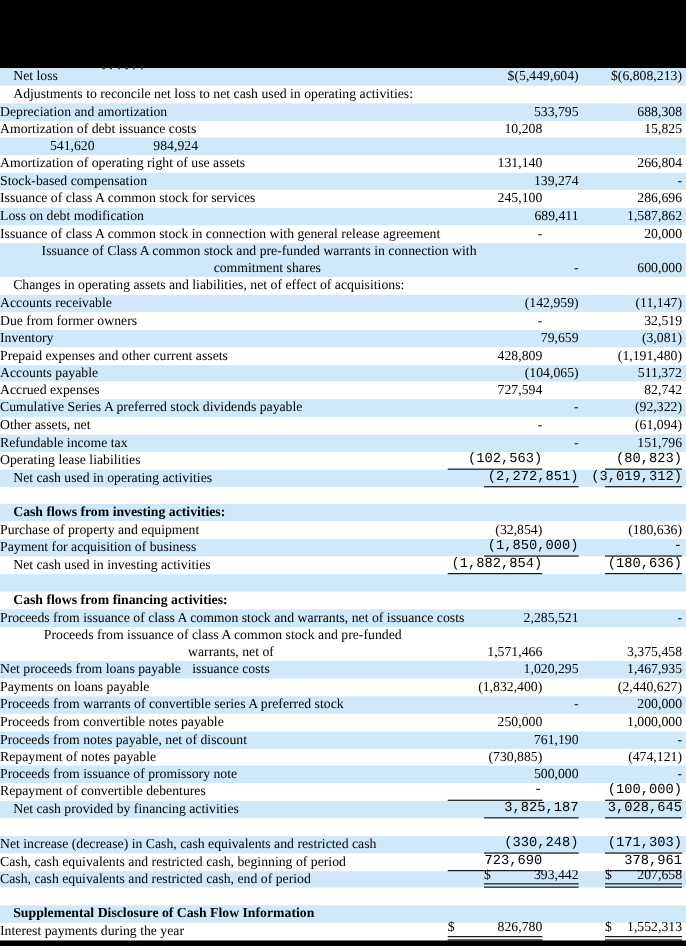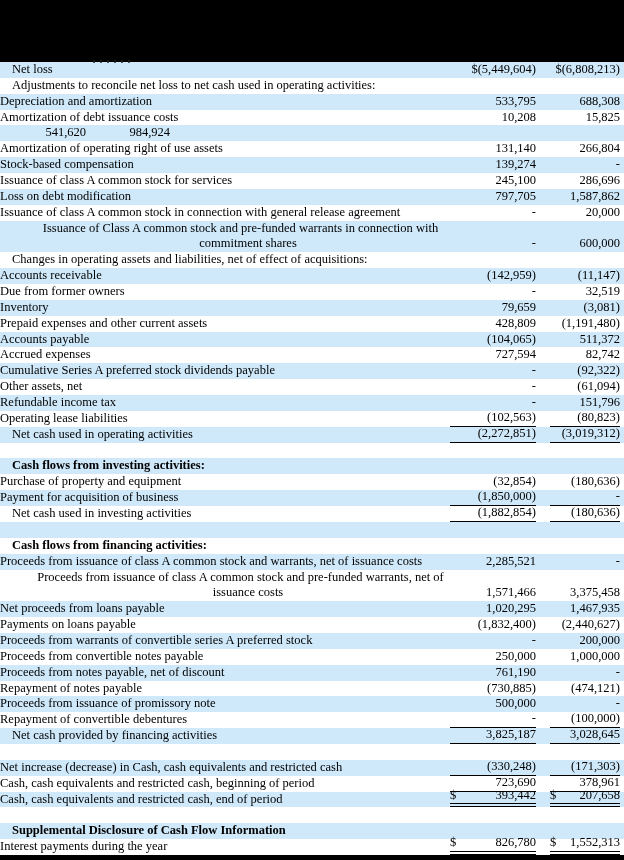--- a/index.html
+++ b/index.html
@@ -16,34 +16,34 @@
   .band-bottom { flex: 1 1 auto; min-height: 5px; background: #000; }
   .clip-marks {
     position: absolute; top: 60px; left: 93px; width: 40px; height: 3px;
     background: repeating-linear-gradient(90deg, #222 0 2px, transparent 2px 7px);
     opacity: .75;
   }
   .table { flex: 0 0 auto; }
   .row { display: flex; height: var(--rh); line-height: var(--rh); }
   .row.two { height: calc(var(--rh) * 2); }
   .row.stripe { background: var(--stripe); }
-  .row.plain { background: #fff; }
+  .row.plain { background: #fff; gap: 33px; }
   .label { flex: 1 1 auto; min-width: 0; white-space: nowrap; overflow: visible; }
   .label.ind0 { padding-left: 12px; }
   .label.ind1 { }
   .label.hang { padding-left: 46px; text-indent: -15px; white-space: normal; text-align: center; }
   .label.bold { font-weight: bold; }
   .val {
     flex: 0 0 auto; display: flex; align-items: flex-end; justify-content: flex-end;
     height: 100%;
   }
   .val.c1 { width: 86px; text-align: right; }
-  .val.c2 { width: 70px; margin-left: 14px; margin-right: 4px; }
+  .val.c2 { width: 70px; margin-left: 24px; margin-right: 4px; }
   .val.split { justify-content: space-between; }
-  .rule-single { border-bottom: 1.5px solid #000; }
+  .rule-single { border-bottom: 1.5px solid #000; font-family: Liberation Mono, monospace; }
   .rule-double { border-bottom: 4px double #000; }
 </style>
 </head>
 <body>
 
 <div class="band-top"></div>
 <div class="clip-marks"></div>
 <div class="table">
     <div class="row stripe">
       <div class="label ind0">Net loss</div>
@@ -79,21 +79,21 @@
       <div class="val c1">139,274</div>
       <div class="val c2">-</div>
     </div>
     <div class="row plain">
       <div class="label ind1">Issuance of class A common stock for services</div>
       <div class="val c1">245,100</div>
       <div class="val c2">286,696</div>
     </div>
     <div class="row stripe">
       <div class="label ind1">Loss on debt modification</div>
-      <div class="val c1">797,705</div>
+      <div class="val c1">689,411</div>
       <div class="val c2">1,587,862</div>
     </div>
     <div class="row plain">
       <div class="label ind1">Issuance of class A common stock in connection with general release agreement</div>
       <div class="val c1">-</div>
       <div class="val c2">20,000</div>
     </div>
     <div class="row stripe two">
       <div class="label hang"><span>Issuance of Class A common stock and pre-funded warrants in connection with</span><br><span>commitment shares</span></div>
       <div class="val c1">-</div>

